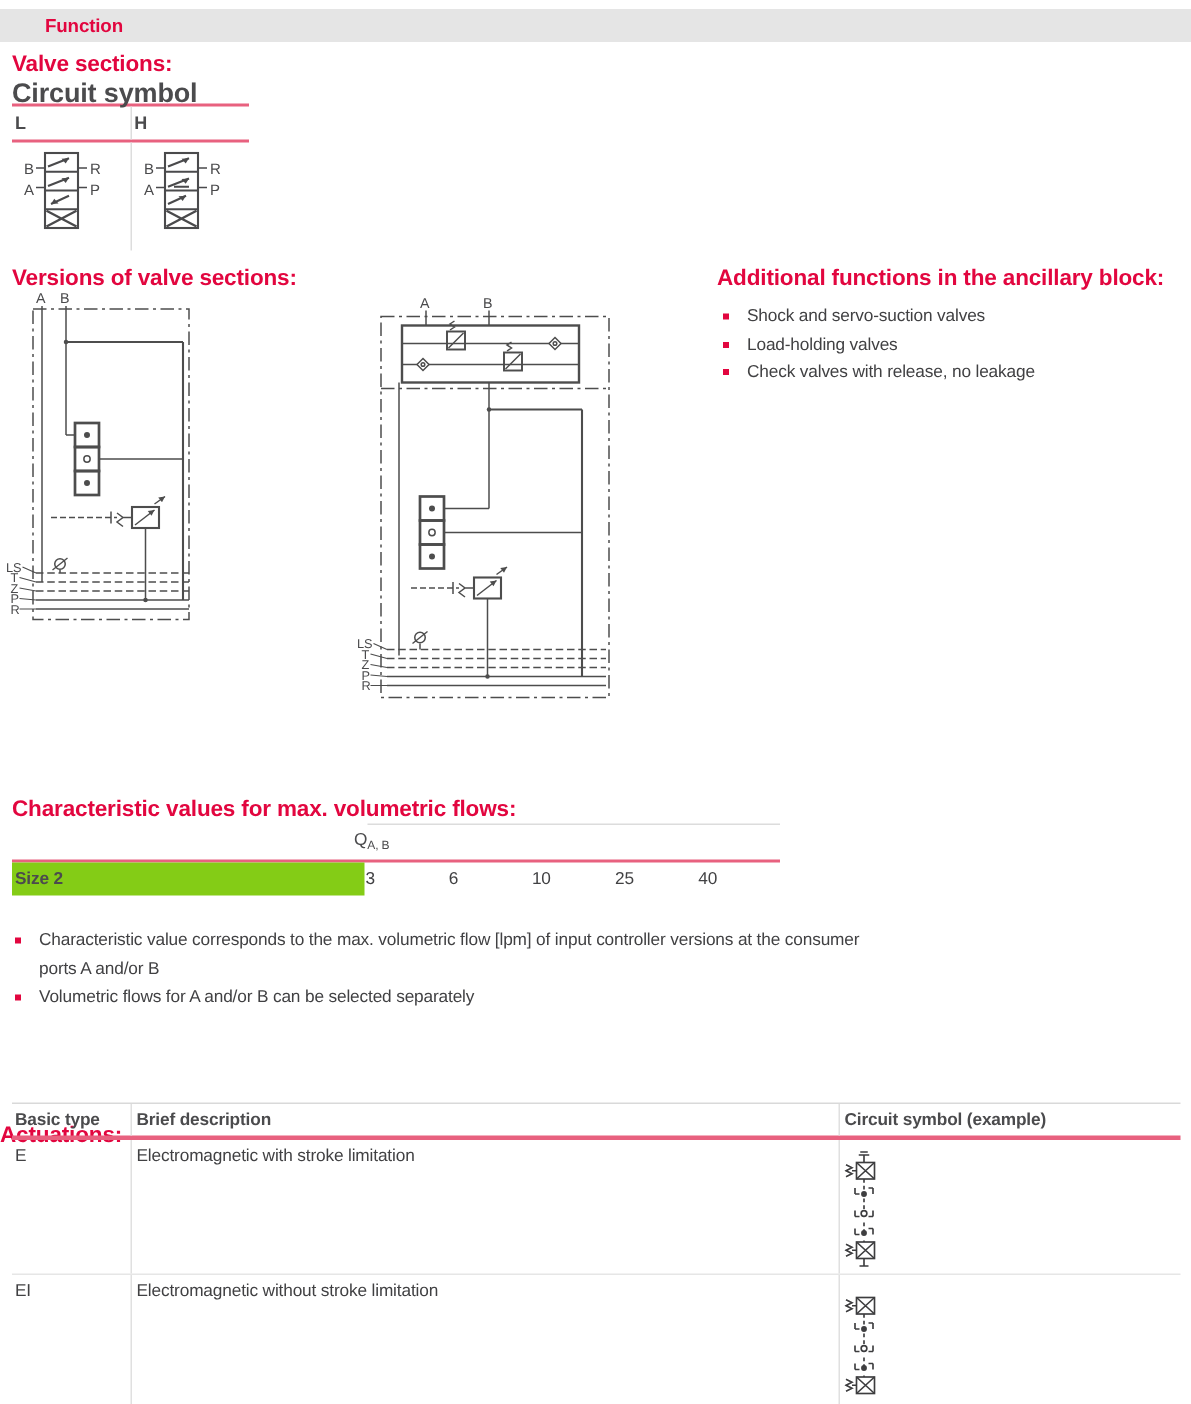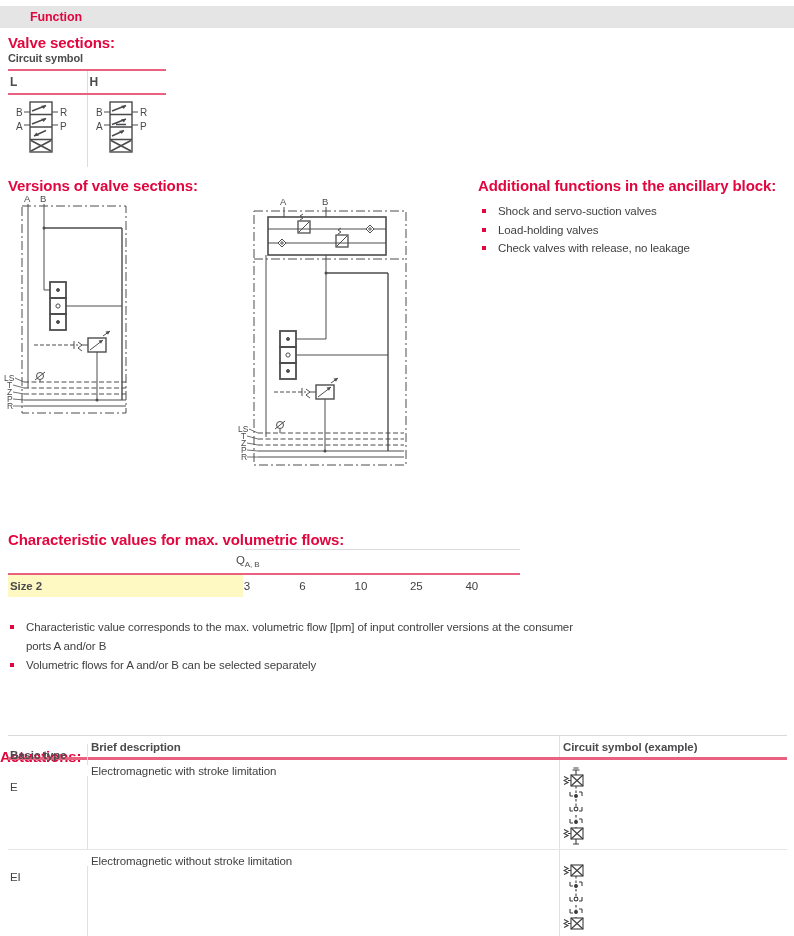--- a/index.html
+++ b/index.html
@@ -10,21 +10,21 @@
   .gray-bold { color:#4b4b4d; font-weight:bold; }
 
   
   .band { position:absolute; left:0; top:6px; width:794px; height:22px; background:#e5e5e5; }
   .band .title { margin-left:30px; line-height:22px; color:#e2063f; font-weight:bold; font-size:12.5px; }
 
   .h-valve { position:absolute; left:8px; top:34px; }
 
   
   .mini-table { position:absolute; left:8px; top:52px; width:158px; }
-  .mini-table .mt-title { font-size:11px; height:17px; }
+  .mini-table .mt-title { font-size:18px; height:17px; }
   .mt-rule { height:2px; background:#e8617f; }
   .mt-head { display:flex; }
   .mt-head .cell { width:78px; font-size:12px; font-weight:bold; color:#4b4b4d; padding:4px 0 4px 2px; }
   .mt-head .cell:first-child { border-right:1px solid #dddddd; }
   .mt-body { display:flex; }
   .mt-body .cell { width:78px; padding:4px 0 6px 2px; }
   .mt-body .cell:first-child { border-right:1px solid #dddddd; }
 
   
   .h-versions { position:absolute; left:8px; top:177px; }
@@ -39,32 +39,32 @@
 
   
   .h-flow { position:absolute; left:8px; top:531px; }
   .flow-table { position:absolute; left:8px; top:549px; width:512px; font-size:11.5px; }
   .flow-head { position:relative; height:24px; }
   .flow-head .topline { position:absolute; left:237px; right:0; top:0; height:1px; background:#dcdcdc; }
   .flow-head .qcell { position:absolute; left:228px; top:5px; font-weight:normal; color:#4b4b4d; }
   .flow-head .qcell sub { font-size:8px; }
   .flow-rule { height:2px; background:#e8617f; }
   .flow-row { display:flex; height:22px; line-height:22px; }
-  .flow-row .label { width:237px; background:#fef9c3; font-weight:bold; color:#4b4b4d; padding-left:2px; box-sizing:border-box; }
+  .flow-row .label { width:237px; background:#84cc16; font-weight:bold; color:#4b4b4d; padding-left:2px; box-sizing:border-box; }
   .flow-row .val { width:56px; padding-left:1px; box-sizing:border-box; color:#414143; }
 
   .flow-notes { position:absolute; left:6px; top:610px; width:575px; }
   .flow-notes li { line-height:19px; }
 
   
   .h-act { position:absolute; left:0; top:716px;margin-top:32px; }
   .act-table { position:absolute; left:8px; top:735px; width:779px; font-size:11.5px; }
   .act-head { display:flex; border-top:1px solid #d9d9d9; height:21px; align-items:center; font-weight:bold; color:#4b4b4d; }
   .act-rule { height:3px; background:#e8617f; }
-  .col-type { width:80px; box-sizing:border-box; padding-left:2px;margin-top:16px; }
+  .col-type { width:80px; box-sizing:border-box; padding-left:2px; }
   .col-desc { width:472px; box-sizing:border-box; padding-left:3px; }
   .col-sym { width:227px; box-sizing:border-box; padding-left:3px; }
   .act-head .col-type, .act-head .col-desc { border-right:1px solid #e0e0e0; height:100%; display:flex; align-items:center; }
   .act-row { display:flex; }
   .act-row .col-type, .act-row .col-desc { border-right:1px solid #e0e0e0; padding-top:5px; }
   .act-row-1 { height:89px; border-bottom:1px solid #e6e6e6; }
   .act-row-2 { height:91px; }
   .act-row .col-sym { padding-top:7px; }
 
   svg text { font-family:"Liberation Sans", sans-serif; fill:#4a4a4c; }

